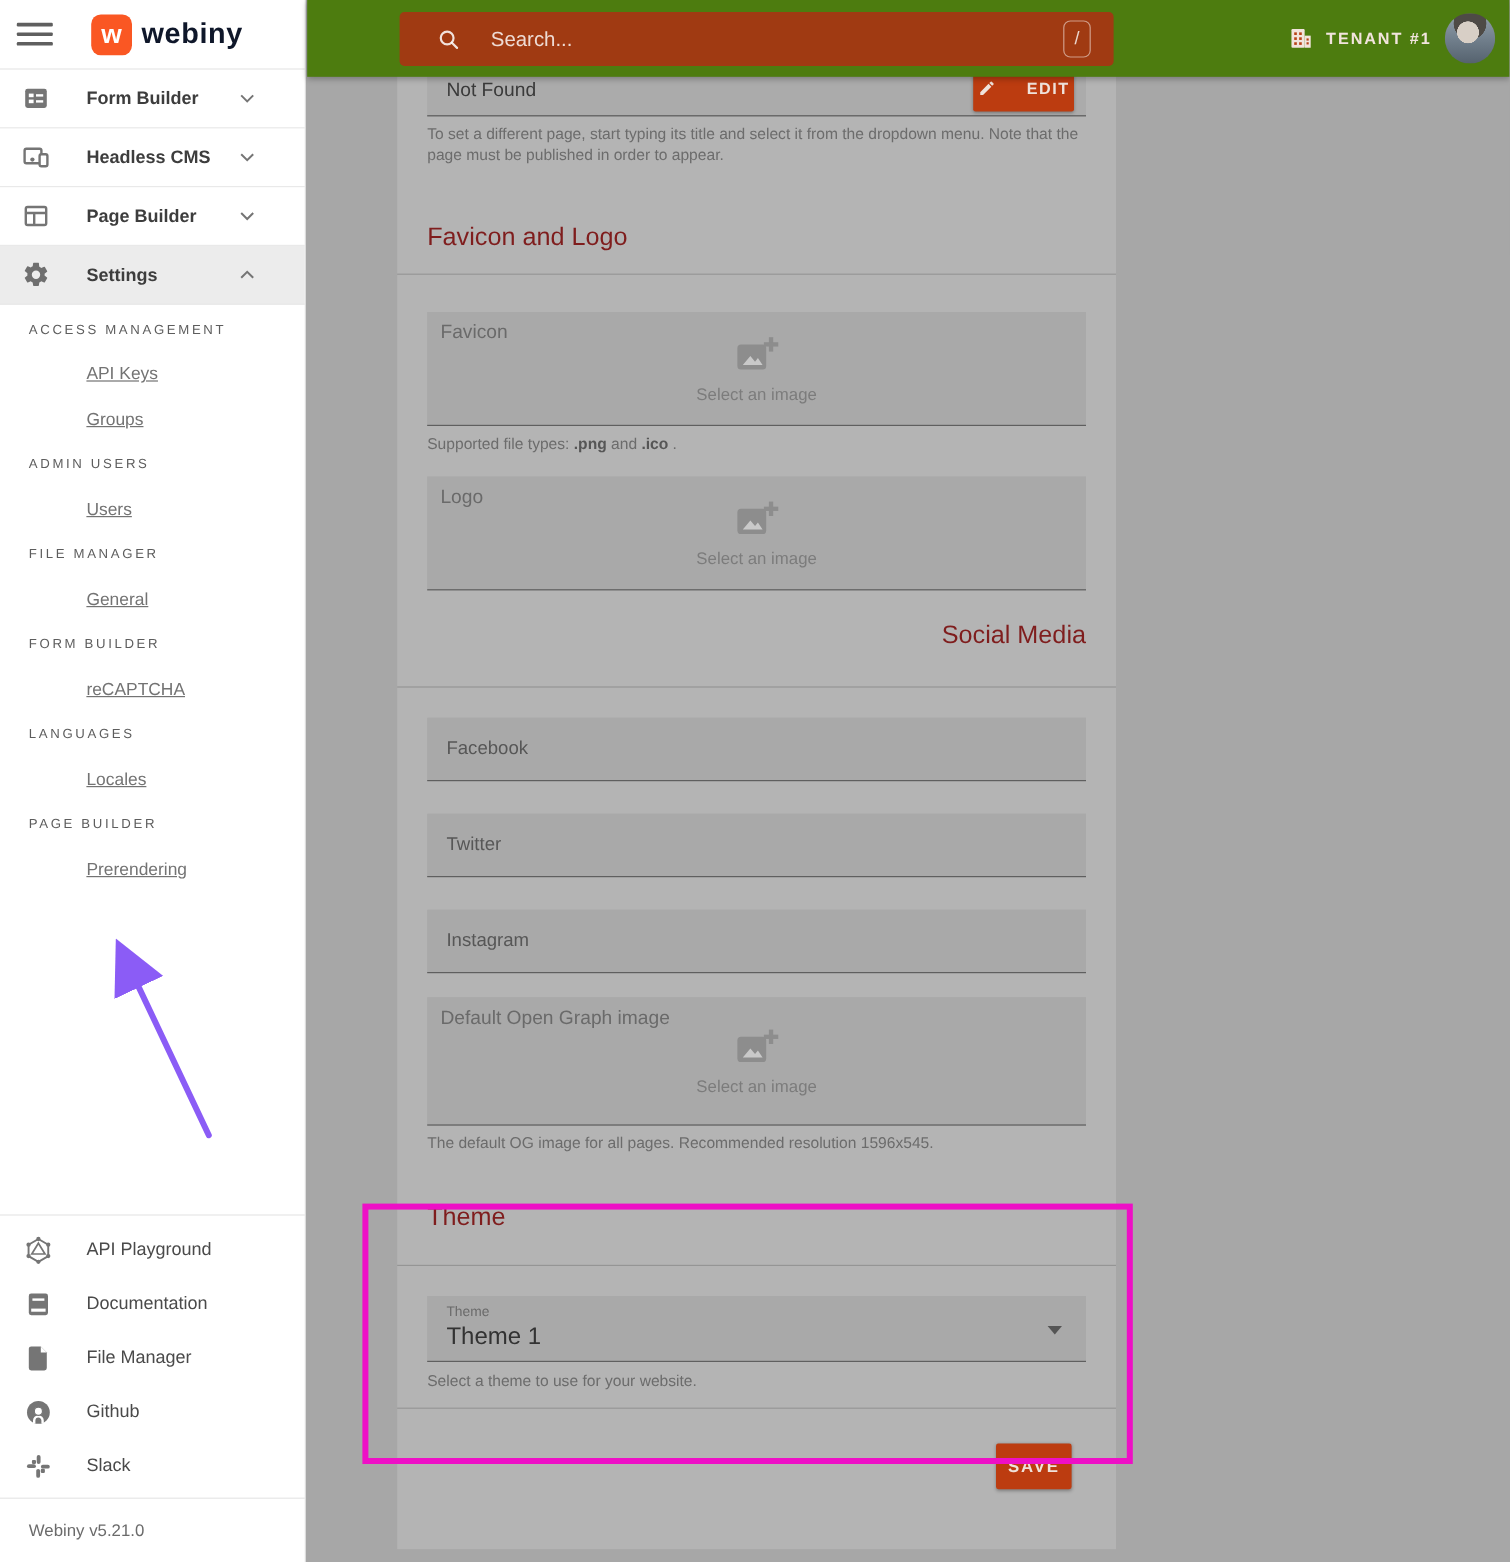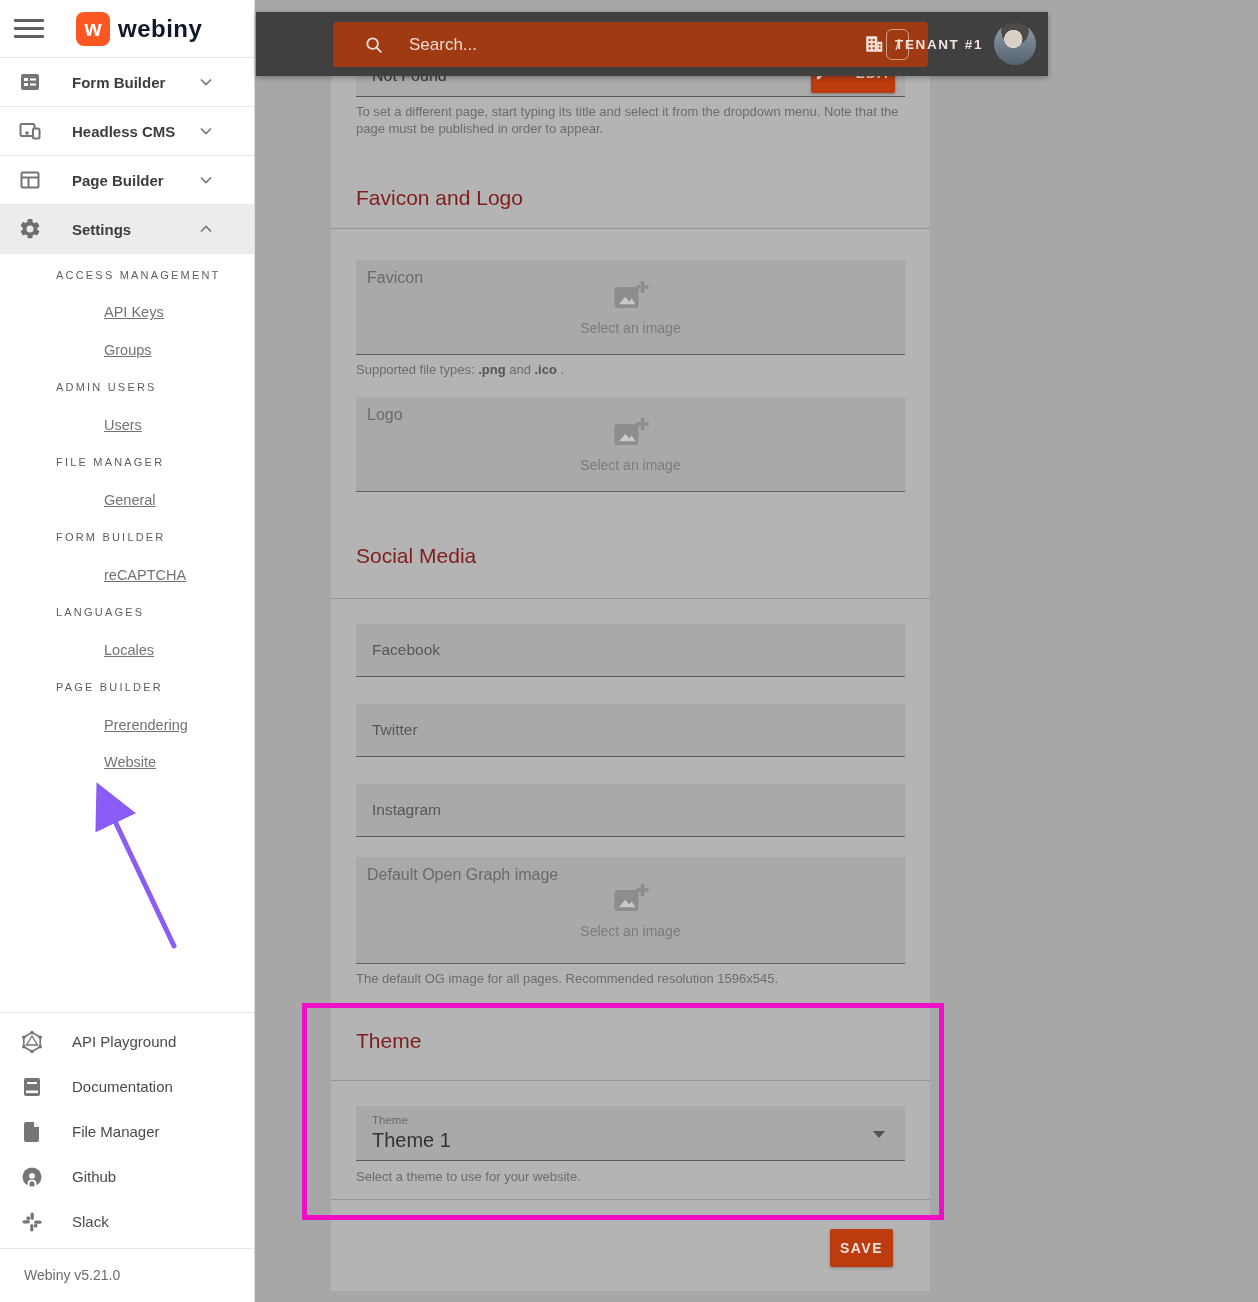--- a/index.html
+++ b/index.html
@@ -21,39 +21,39 @@
     font-size:22px; font-weight:bold; }
   .logo-word { color:#0f172a; font-size:24px; font-weight:bold; letter-spacing:.5px; }
 
   .sb-item { height:49px; display:flex; align-items:center; padding:0 16px;
     border-bottom:1px solid #e9e9e9; cursor:pointer; }
   .sb-item.selected { background:#ececec; }
   .sb-item .ic { width:24px; height:24px; margin-left:2px; flex:none; }
   .sb-item .lbl { margin-left:30px; font-size:15px; font-weight:600; color:#3d3d3d; flex:1; }
   .sb-item .chev { width:20px; height:20px; margin-right:22px; flex:none; }
 
-  .sb-sub { padding-top:2px;padding-left:32px; }
+  .sb-sub { padding-top:2px; }
   .sb-row { height:37.5px; display:flex; align-items:center; }
   .sb-section { padding-left:24px; font-size:11px; letter-spacing:2.2px;
     color:#5d5d5d; font-weight:500; }
   .sb-link { padding-left:72px; font-size:14.5px; color:#737373; cursor:pointer;text-decoration:underline; }
 
   .sb-util { position:absolute; left:0; top:1012px; width:100%;
     border-top:1px solid #e6e6e6; padding-top:6px; }
   .util-item { height:45px; display:flex; align-items:center; padding:0 16px; cursor:pointer; }
   .util-item .ic { width:24px; height:24px; margin-left:4px; flex:none; }
   .util-item .lbl { margin-left:28px; font-size:15px; color:#4a4a4a; }
 
   .sb-footer { position:absolute; left:0; top:1248px; width:100%;
     border-top:1px solid #e6e6e6; padding:18px 0 0 24px;
     font-size:14px; color:#6b6b6b; }
 
   
-  .topbar { position:absolute; left:256px; top:12px; width:792px; height:64px;
-    background:#404040; z-index:40; box-shadow:0 2px 5px rgba(0,0,0,.28);
+  .topbar { position:absolute; left:256px; top:0; width:1002px; height:64px;
+    background:#4d7c0f; z-index:40; box-shadow:0 2px 5px rgba(0,0,0,.28);
     display:flex; align-items:center; }
   .searchbox { position:absolute; left:77px; top:10px; width:595px; height:45px;
     background:#a03a12; border-radius:4px; display:flex; align-items:center;
     cursor:text; }
   .searchbox .mag { margin-left:30px; width:22px; height:22px; }
   .searchbox .ph { margin-left:24px; color:rgba(255,255,255,.82); font-size:17px; }
   .slash-badge { position:absolute; right:19px; top:7px; width:23px; height:31px;
     border:1px solid rgba(255,255,255,.5); border-radius:6px;
     color:rgba(255,255,255,.8); font-size:15px; display:flex;
     align-items:center; justify-content:center; }
@@ -78,21 +78,21 @@
     display:flex; align-items:center; padding:0 16px;
     font-size:16px; color:#3a3a3a; }
   .edit-btn { position:absolute; top:-3px; right:10px; width:84px; height:40px;
     background:#bc3c10; border:none; border-radius:2px; cursor:pointer;
     display:flex; align-items:center; justify-content:center; gap:26px;
     color:#efe2db; font-size:13.5px; font-weight:600; letter-spacing:1.2px;
     box-shadow:0 1px 3px rgba(0,0,0,.3); }
   .helper { margin-top:6px; width:548px; font-size:13px; line-height:17px; color:#6c6c6c; }
 
   .sec-title { font-size:21px; color:#7f1d1d; line-height:28px; font-weight:400; }
-  .t1 { margin-top:47px; } .t2 { margin-top:50px; } .t3 { margin-top:41px; }
+  .t1 { margin-top:47px; } .t2 { margin-top:24px;text-align:right; } .t3 { margin-top:41px; }
   .divider { height:1px; background:rgba(0,0,0,.17); margin-left:-25px; margin-right:-25px; }
   .d1 { margin-top:16px; } .d2 { margin-top:28px; } .d3 { margin-top:25px; }
   .d4 { margin-top:15px; }
 
   .img-field { position:relative; background:#a9a9a9; border-bottom:1px solid #5f5f5f;
     display:flex; flex-direction:column; align-items:center; justify-content:center;
     cursor:pointer; }
   .img-field .f-label { position:absolute; left:11px; top:9px; font-size:16px; color:#6a6a6a; }
   .img-field .sel-label { margin-top:6px; font-size:14px; color:#7c7c7c; }
   .favicon-field { margin-top:31px; height:95px; }
@@ -200,21 +200,20 @@
     <div class="sb-row sb-section">ADMIN USERS</div>
     <div class="sb-row sb-link">Users</div>
     <div class="sb-row sb-section">FILE MANAGER</div>
     <div class="sb-row sb-link">General</div>
     <div class="sb-row sb-section">FORM BUILDER</div>
     <div class="sb-row sb-link">reCAPTCHA</div>
     <div class="sb-row sb-section">LANGUAGES</div>
     <div class="sb-row sb-link">Locales</div>
     <div class="sb-row sb-section">PAGE BUILDER</div>
     <div class="sb-row sb-link">Prerendering</div>
-    <div class="sb-row sb-link">Website</div>
   </nav>
 
   <div class="sb-util">
     <div class="util-item">
       <svg class="ic" viewBox="0 0 24 24">
         <polygon points="12,2.5 20.2,7.25 20.2,16.75 12,21.5 3.8,16.75 3.8,7.25" fill="none" stroke="#757575" stroke-width="1.6"></polygon>
         <polygon points="12,6 17.5,15 6.5,15" fill="none" stroke="#757575" stroke-width="1.4"></polygon>
         <circle cx="12" cy="2.5" r="1.8" fill="#757575"></circle>
           <circle cx="20.2" cy="7.25" r="1.8" fill="#757575"></circle>
         <circle cx="20.2" cy="16.75" r="1.8" fill="#757575"></circle>

